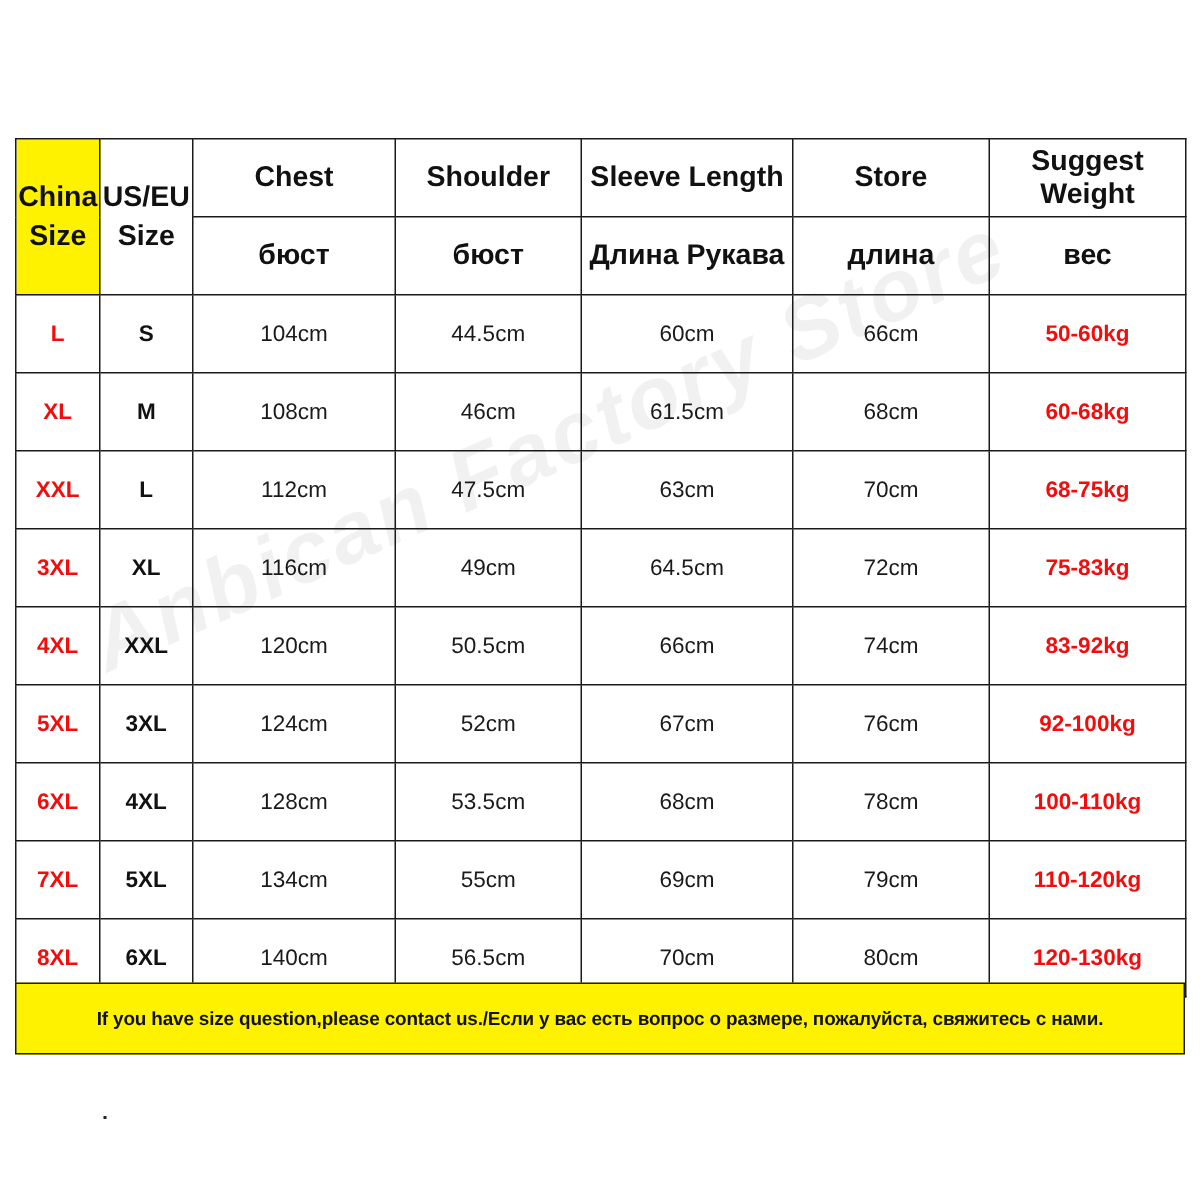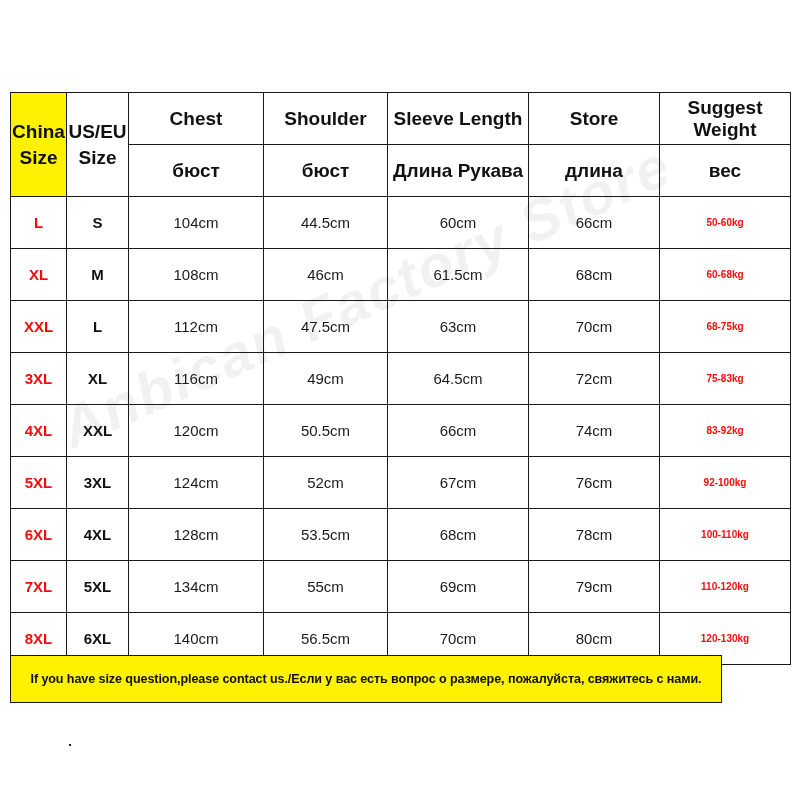--- a/index.html
+++ b/index.html
@@ -109,30 +109,30 @@
     font-size: 15px;
   }
   .data-row td.cell-useu {
     color: #111111;
     font-weight: bold;
     font-size: 15px;
   }
   .data-row td.cell-weight {
     color: #f60b0b;
     font-weight: bold;
-    font-size: 10px;
+    font-size: 15px;
     margin-top: 40px;
   }
 
   
   #footer-note {
     position: absolute;
     left: 10px;
     top: 655px;
-    width: 712px;
+    width: 780px;
     height: 48px;
     background: #FFF200;
     border: 1.6px solid #1a1a1a;
     box-sizing: border-box;
     display: flex;
     align-items: center;
     justify-content: center;
     z-index: 10;
   }
   #footer-note-text {

